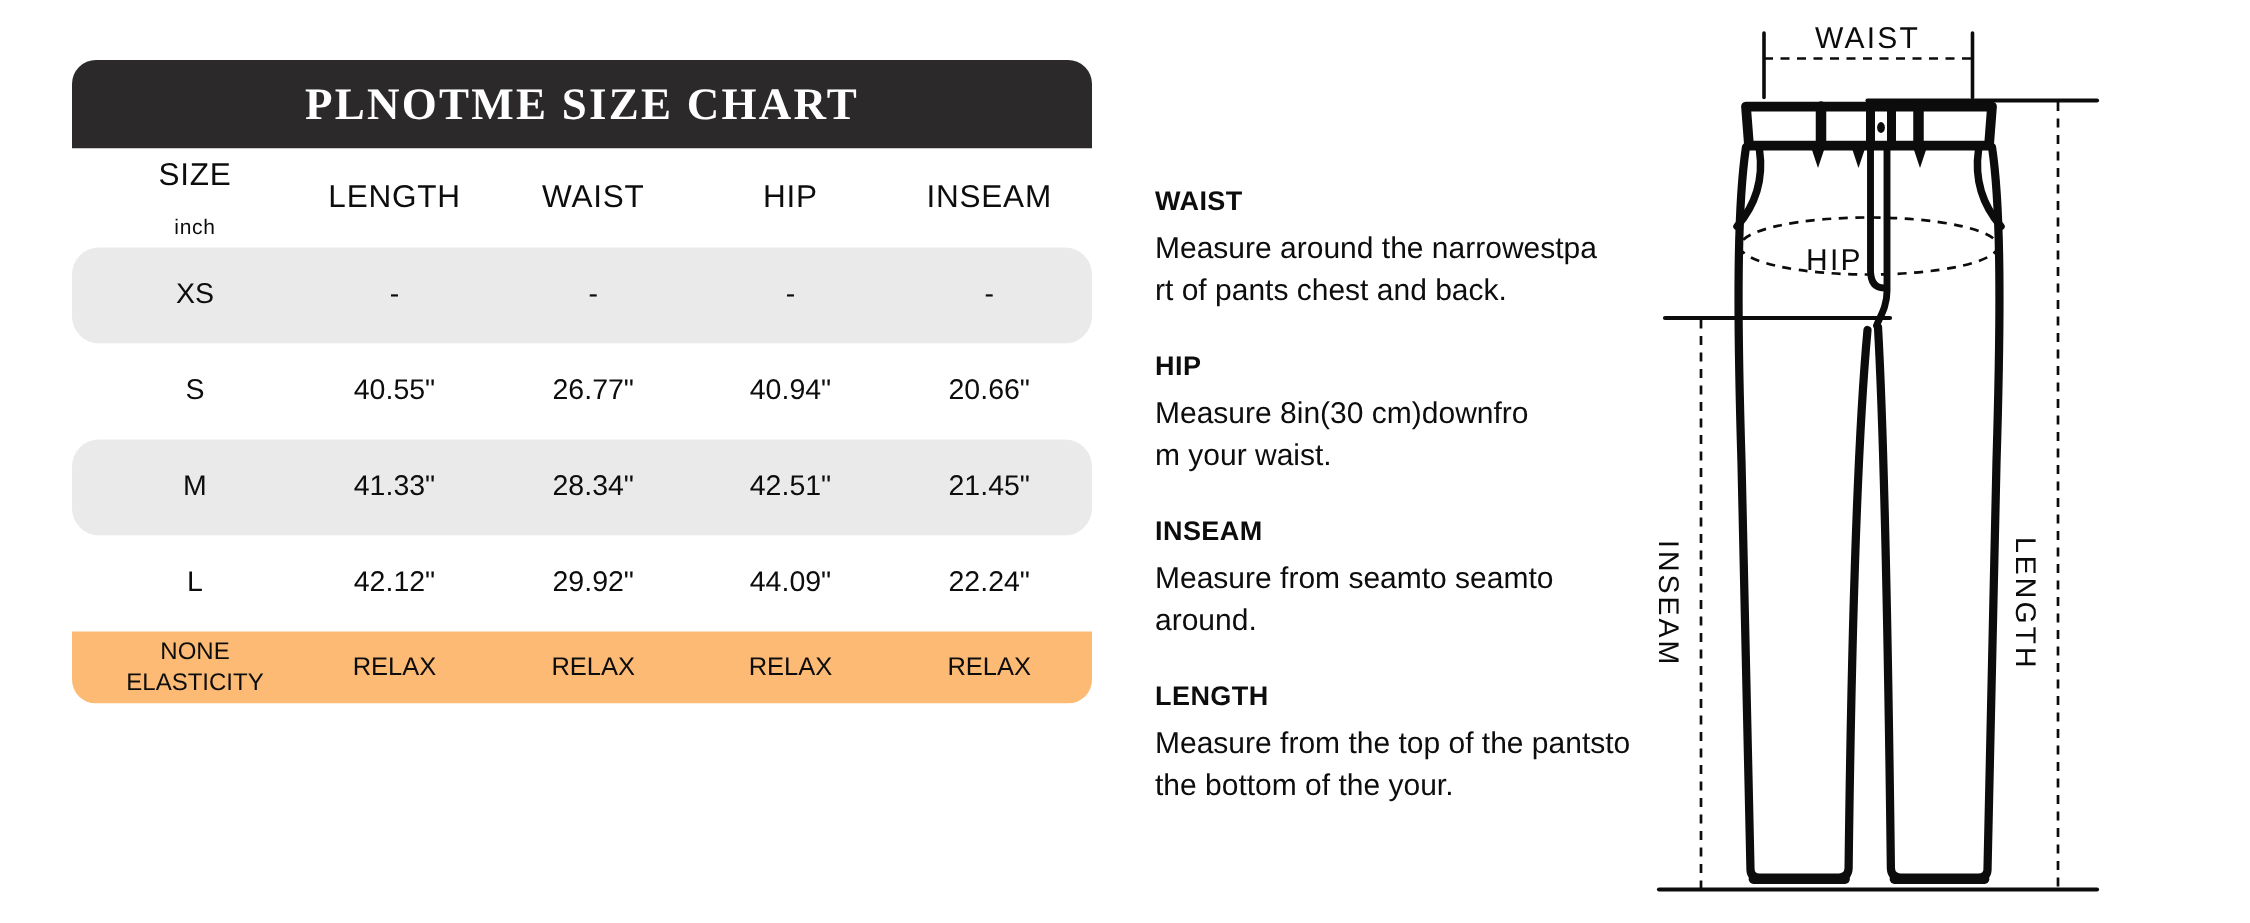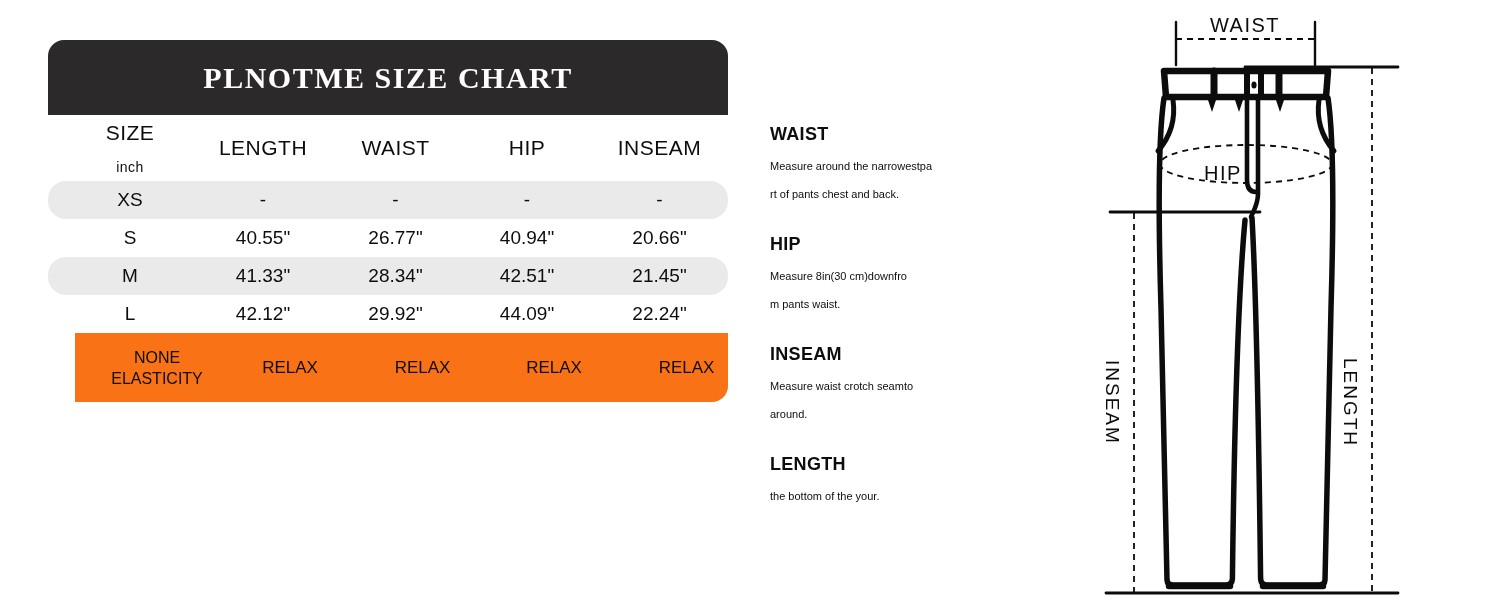--- a/index.html
+++ b/index.html
@@ -8,49 +8,49 @@
     font-family:"Liberation Sans","DejaVu Sans",sans-serif;color:#0d0d0d;
     overflow:hidden;
   }
 
   
   .size-table{
     position:absolute;left:48px;top:40px;width:680px;
     border-radius:16px;overflow:hidden;
   }
   .table-header{
-    height:75px;background:#2b292a;color:#ffffff;
+    height:59px;background:#2b292a;color:#ffffff;
     display:flex;align-items:center;justify-content:center;gap:18px;
   }
   .table-title{
     font-family:"Liberation Serif","DejaVu Serif",serif;
     font-weight:bold;font-size:30px;letter-spacing:1.5px;white-space:nowrap;
   }
   .table-subtitle{
     font-family:"Liberation Serif","DejaVu Serif",serif;
     font-weight:bold;font-size:25px;white-space:nowrap;
   }
   .trow{
     display:grid;grid-template-columns:150px 130px 135px 128px 137px;
     align-items:center;text-align:center;
   }
   .trow > div:first-child{padding-left:14px;}
   .head-row{height:66px;background:#ffffff;font-size:21px;letter-spacing:0.5px;}
   .size-head{display:flex;flex-direction:column;align-items:center;line-height:1.05;}
   .size-head .unit{font-size:14px;font-weight:normal;margin-top:16px;}
-  .drow{height:38px;font-size:19px;background:#ffffff;border-radius:18px;}
+  .drow{height:64px;font-size:19px;background:#ffffff;border-radius:18px;}
   .drow.alt{background:#eaeaea;}
-  .last-row{height:69px;font-size:17px;background:#f97316;margin-left:27px;}
+  .last-row{height:48px;font-size:17px;background:#fdba74;}
   .last-row .size-cell{font-size:16px;line-height:21px;white-space:pre-line;}
 
   
   .measure-guide{position:absolute;left:770px;top:124px;width:330px;}
   .m-section{margin-bottom:26px;}
   .m-heading{font-size:18px;font-weight:bold;margin-bottom:7px;letter-spacing:0.3px;}
-  .m-line{font-size:11px;line-height:28px;}
+  .m-line{font-size:20px;line-height:28px;}
 
   
   .diagram{position:absolute;left:1092px;top:8px;width:320px;height:600px;}
   .diagram svg{display:block;width:320px;height:600px;}
   .ink{stroke:#0c0c0c;fill:none;stroke-linecap:round;stroke-linejoin:round;}
   .thin{stroke-width:2.8;}
   .dash{stroke-width:1.8;stroke-dasharray:6 5;stroke-linecap:butt;}
   .svg-label{font-family:"Liberation Sans","DejaVu Sans",sans-serif;font-size:20px;fill:#0c0c0c;letter-spacing:1.5px;}
   .svg-label-rot{font-family:"Liberation Sans","DejaVu Sans",sans-serif;font-size:19px;fill:#0c0c0c;letter-spacing:2px;}
 </style>
@@ -113,29 +113,30 @@
 
 <div class="measure-guide">
   <div class="m-section">
     <div class="m-heading">WAIST</div>
     <div class="m-line">Measure around the narrowestpa</div>
     <div class="m-line">rt of pants chest and back.</div>
   </div>
   <div class="m-section">
     <div class="m-heading">HIP</div>
     <div class="m-line">Measure 8in(30 cm)downfro</div>
-    <div class="m-line">m pants waist.</div>
+    <div class="m-line">m your waist.</div>
   </div>
   <div class="m-section">
     <div class="m-heading">INSEAM</div>
-    <div class="m-line">Measure waist crotch seamto</div>
+    <div class="m-line">Measure from seamto seamto</div>
     <div class="m-line">around.</div>
   </div>
   <div class="m-section">
     <div class="m-heading">LENGTH</div>
+    <div class="m-line">Measure from the top of the pantsto</div>
     <div class="m-line">the bottom of the your.</div>
   </div>
 </div>
 
 <div class="diagram">
   <svg viewBox="0 0 320 600">
 
     <line class="ink" x1="84" y1="14" x2="84" y2="57" stroke-width="2.4"></line>
     <line class="ink" x1="223" y1="14" x2="223" y2="57" stroke-width="2.4"></line>
     <line class="ink dash" x1="84" y1="31" x2="223" y2="31"></line>

